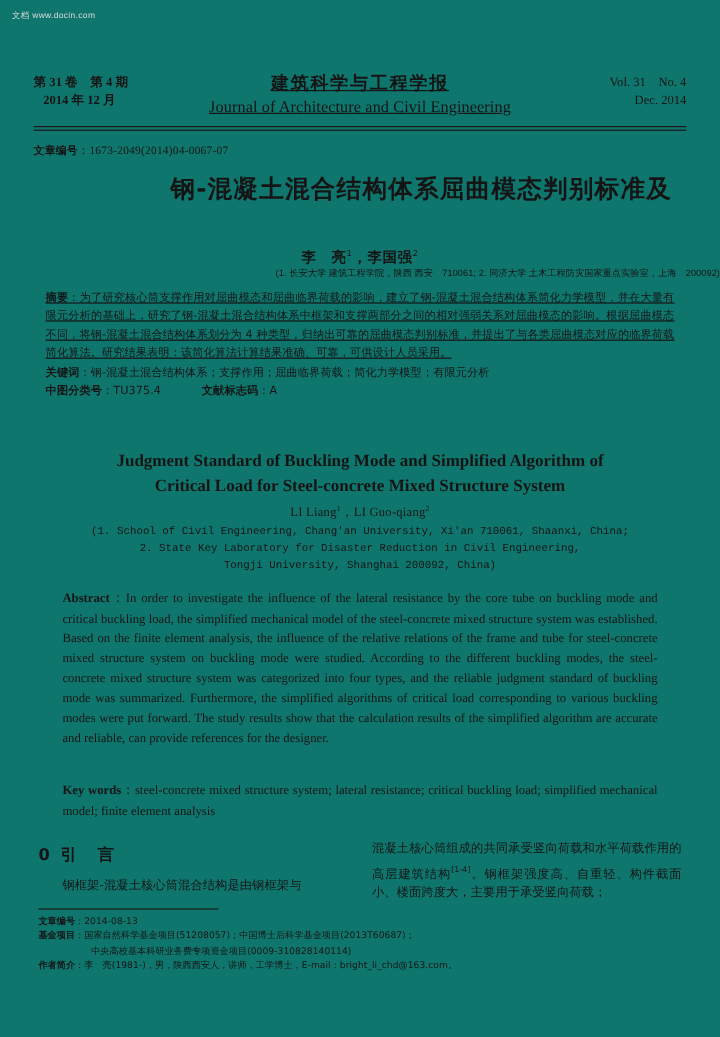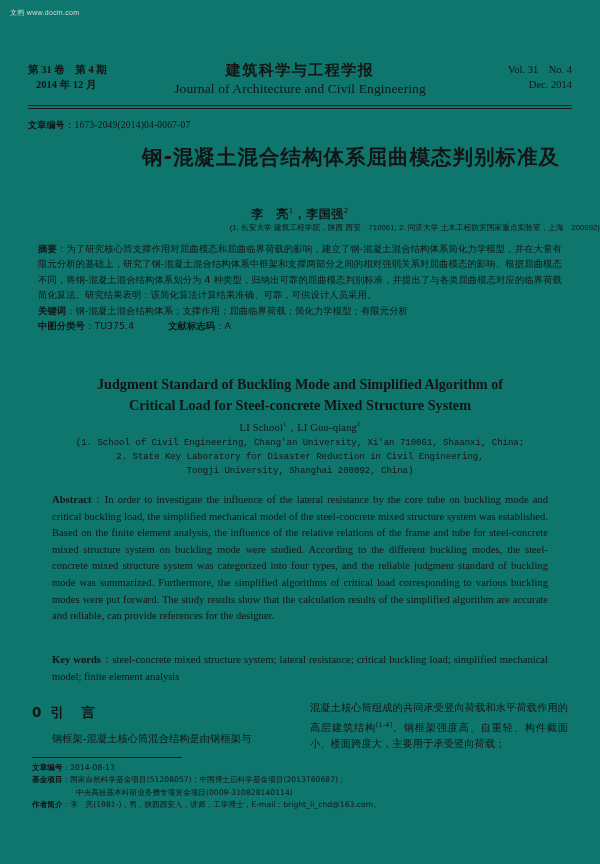--- a/index.html
+++ b/index.html
@@ -49,20 +49,21 @@
   }
   .mh-left { left: 0; text-align: left; }
   .mh-right { right: 0; text-align: right; font-weight: normal; }
   .mh-left .l2 { padding-left: 8px; font-weight: bold; }
   .mh-right .l1, .mh-right .l2 { white-space: nowrap; }
   .mh-center {
     position: absolute;
     left: 0; right: 0;
     top: -1px;
     text-align: center;
+    text-decoration: underline;
   }
   .mh-cn {
     font-size: 15px;
     font-weight: bold;
     letter-spacing: 1.5px;
     line-height: 19px;
   }
   .mh-en {
     font-size: 13.5px;
     line-height: 18px;
@@ -134,21 +135,21 @@
     left: 38px;
     right: 38px;
     font-family: "DejaVu Sans", sans-serif;
     font-size: 9.3px;
     line-height: 15.4px;
     text-align: justify;
     letter-spacing: 0.1px;
   }
   .cn-block p { margin: 0; }
   .cn-block .lbl { font-weight: bold; }
-  .cn-abstract { text-indent: 0; }
+  .cn-abstract { text-indent: 0; text-decoration: underline; }
   .cn-keywords { margin-top: 0.5px; }
   .cn-clc span.gap { display: inline-block; width: 34px; }
 
   
   .en-title {
     position: absolute;
     top: 374px;
     left: 46px;
     right: 46px;
     text-align: center;
@@ -302,21 +303,21 @@
     <p class="cn-keywords"><span class="lbl">关键词</span><span>：钢-混凝土混合结构体系；支撑作用；屈曲临界荷载；简化力学模型；有限元分析</span></p>
     <p class="cn-clc"><span class="lbl">中图分类号</span><span>：TU375.4</span><span class="gap"></span><span class="lbl">文献标志码</span><span>：A</span></p>
   </div>
 
   <div class="en-title">
     <div>Judgment Standard of Buckling Mode and Simplified Algorithm of</div>
     <div>Critical Load for Steel-concrete Mixed Structure System</div>
   </div>
 
   <div class="en-authors">
-    <span>LI School</span><sup>1</sup><span>，LI Guo-qiang</span><sup>2</sup>
+    <span>LI Liang</span><sup>1</sup><span>，LI Guo-qiang</span><sup>2</sup>
   </div>
   <div class="en-affil">
     <div>(1. School of Civil Engineering, Chang'an University, Xi'an 710061, Shaanxi, China;</div>
     <div>2. State Key Laboratory for Disaster Reduction in Civil Engineering,</div>
     <div>Tongji University, Shanghai 200092, China)</div>
   </div>
 
   <div class="en-abstract">
     <span class="lbl">Abstract</span><span>：In order to investigate the influence of the lateral resistance by the core tube on buckling mode and critical buckling load, the simplified mechanical model of the steel-concrete mixed structure system was established. Based on the finite element analysis, the influence of the relative relations of the frame and tube for steel-concrete mixed structure system on buckling mode were studied. According to the different buckling modes, the steel-concrete mixed structure system was categorized into four types, and the reliable judgment standard of buckling mode was summarized. Furthermore, the simplified algorithms of critical load corresponding to various buckling modes were put forward. The study results show that the calculation results of the simplified algorithm are accurate and reliable, can provide references for the designer.</span>
   </div>

